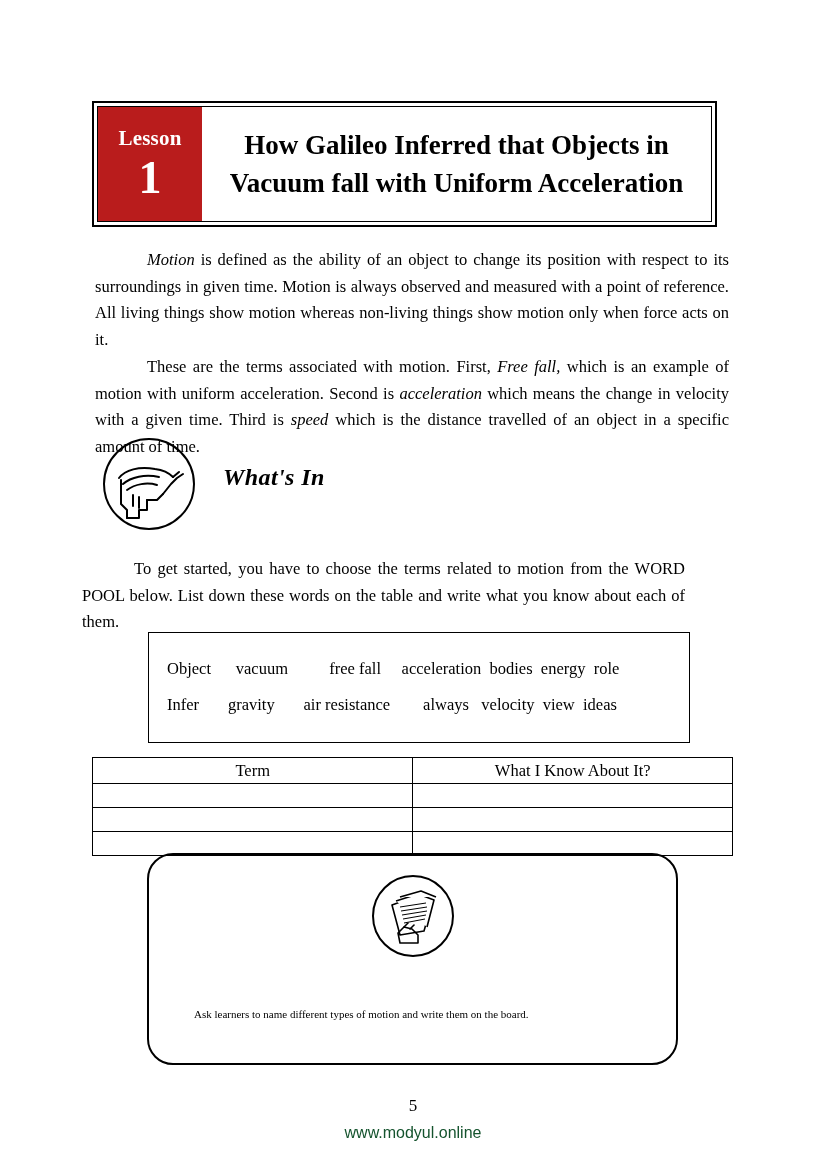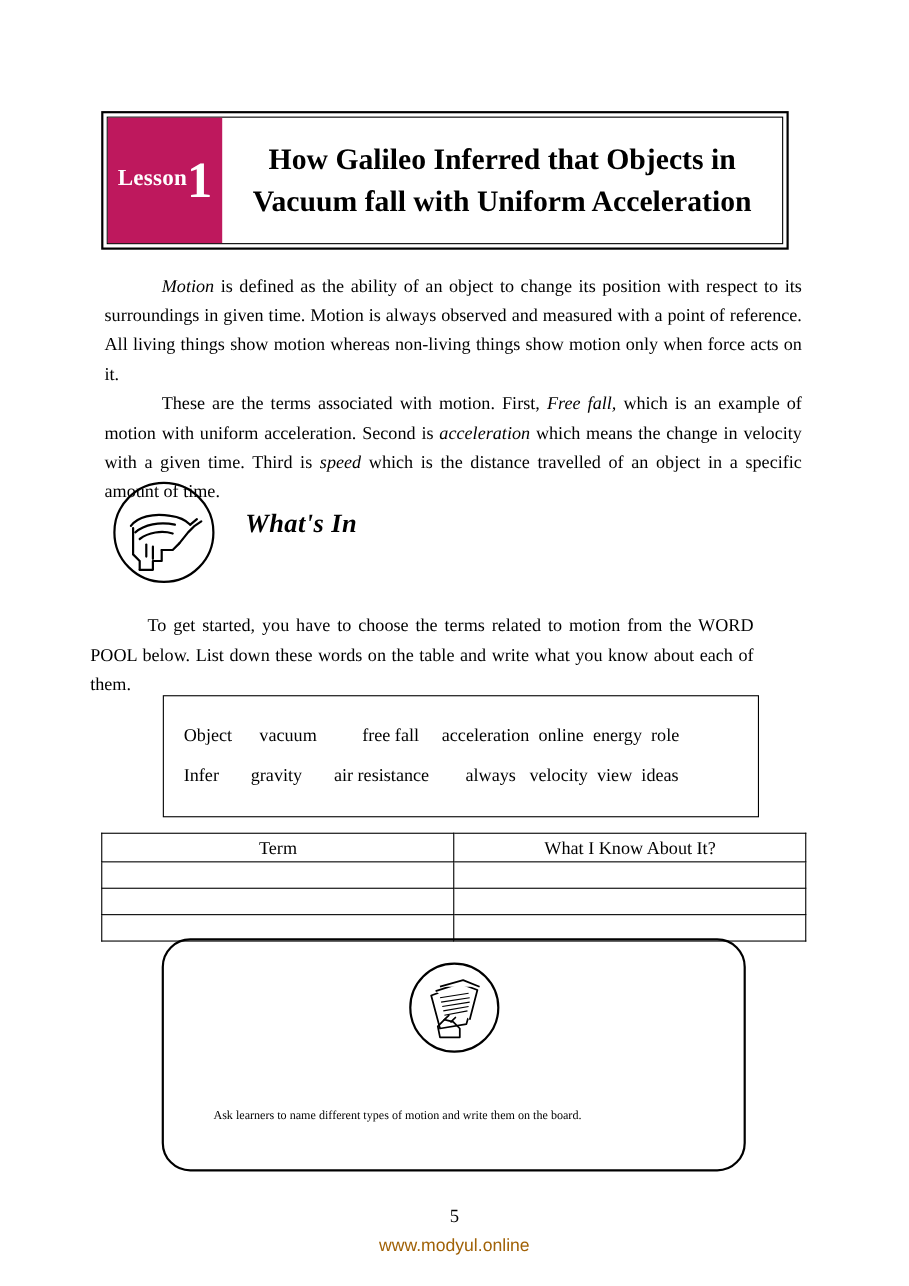--- a/index.html
+++ b/index.html
@@ -38,24 +38,24 @@
     position: absolute;
     left: 3px; top: 3px;
     right: 3px; bottom: 3px;
     border: 1px solid #000;
     box-sizing: border-box;
     display: flex;
     align-items: stretch;
   }
   .lesson-tag {
     width: 104px;
-    background: #be185d;
+    background: #b91c1c;
     color: #fff;
     display: flex;
-    flex-direction: row;
+    flex-direction: column;
     align-items: center;
     justify-content: center;
     flex: none;
   }
   .lesson-tag .lesson-word {
     font-weight: bold;
     font-size: 21px;
     letter-spacing: 0.2px;
     line-height: 1;
     margin-bottom: 6px;
@@ -221,21 +221,21 @@
     top: 1096px;
     text-align: center;
     font-size: 17px;
   }
   .watermark {
     position: absolute;
     left: 0; right: 0;
     top: 1124px;
     text-align: center;
     font-size: 16px;
-    color: #a16207;
+    color: #14532d;
     font-family: "Liberation Sans", sans-serif;
   }
 </style>
 </head>
 <body>
 
 <div class="page">
 
   <div class="lesson-banner">
     <div class="lesson-banner-inner">
@@ -270,21 +270,21 @@
       </svg>
     </div>
     <div class="whats-in-label">What's In</div>
   </div>
 
   <div class="instructions">
     <p>To get started, you have to choose the terms related to motion from the WORD POOL below. List down these words on the table and write what you know about each of them.</p>
   </div>
 
   <div class="word-pool">
-    <div class="wp-row">Object      vacuum          free fall     acceleration  online  energy  role</div>
+    <div class="wp-row">Object      vacuum          free fall     acceleration  bodies  energy  role</div>
     <div class="wp-row">Infer       gravity       air resistance        always   velocity  view  ideas</div>
   </div>
 
   <table class="term-table">
     <colgroup>
         <col class="c1">
         <col class="c2">
       </colgroup>
     <thead>
       <tr>

